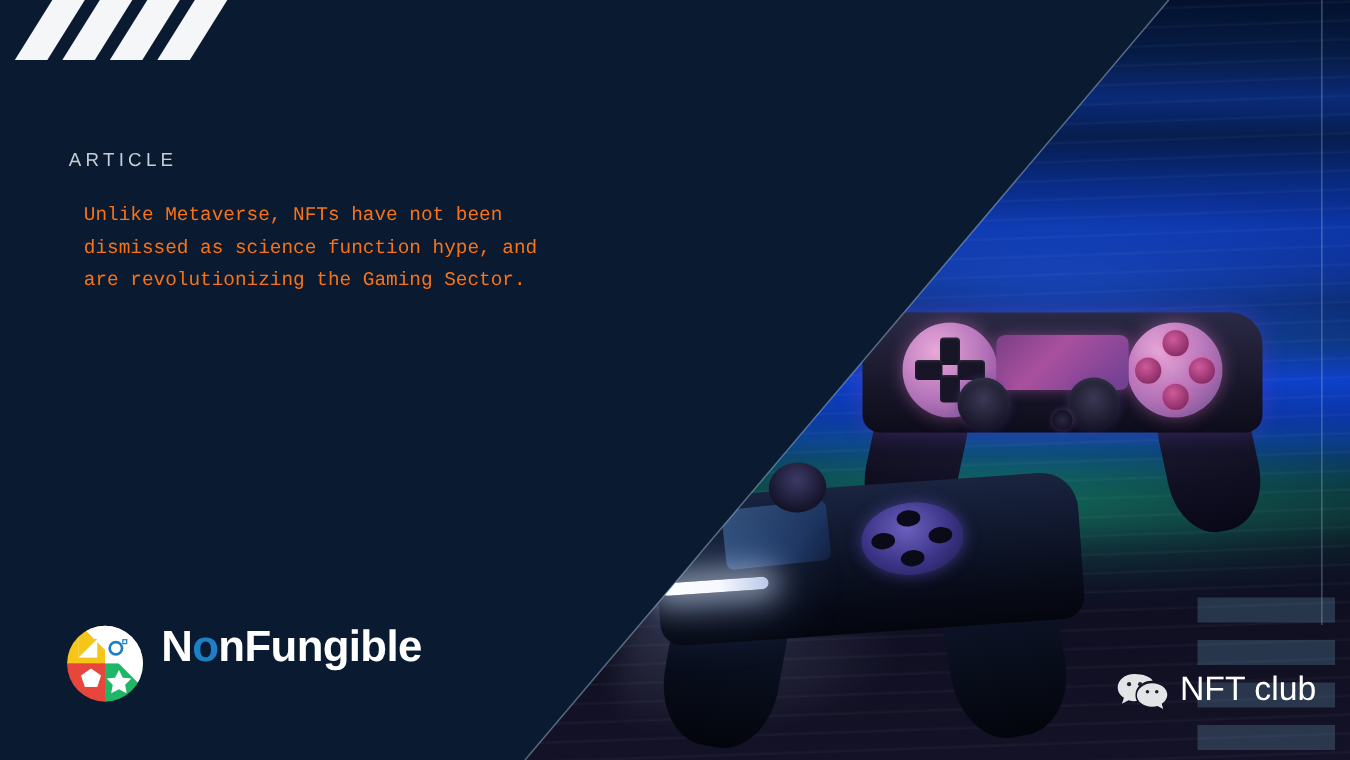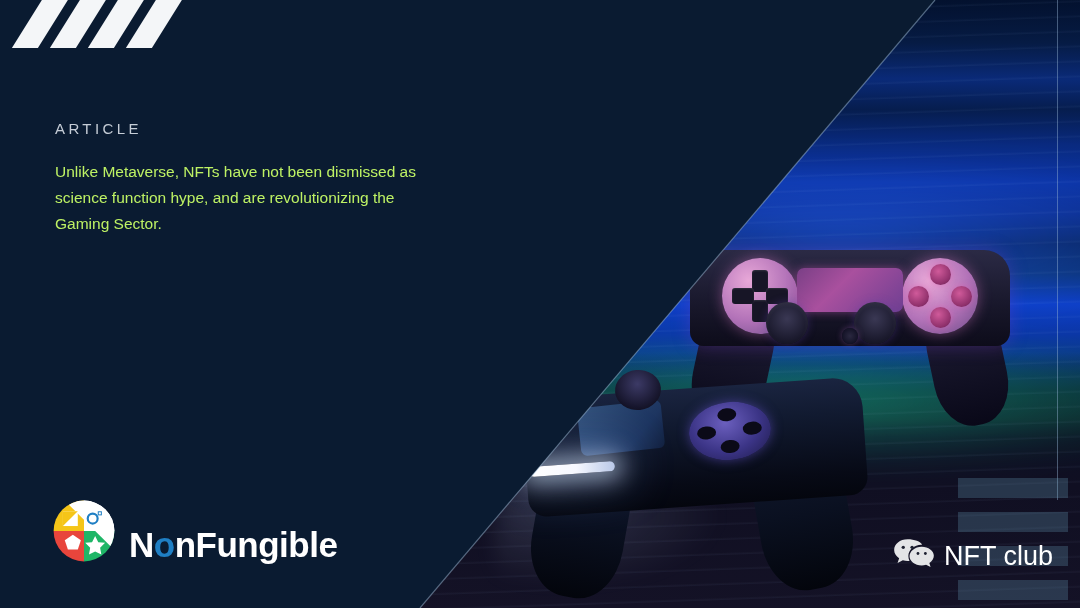--- a/index.html
+++ b/index.html
@@ -242,43 +242,44 @@
   }
   .headline {
     color: #eef1f4;
     font-size: 28px;
     line-height: 1.2;
     font-weight: bold;
     margin: 0 0 26px 0;
     max-width: 400px;
   }
   .deck {
-    color: #bef264;
+    color: #f97316;
     font-size: 15.5px;
     line-height: 1.68;
     font-weight: 400;
-    margin: 0;
+    margin: 12px;
     max-width: 390px;
-  }
-
-  
-  .brand { position: absolute; left: 53px; top: 500px; display: flex; align-items: flex-end; gap: 14px; }
+    font-family: Liberation Mono, monospace;
+  }
+
+  
+  .brand { position: absolute; left: 53px; top: 500px; display: flex; align-items: flex-start; gap: 14px; }
   .brand-mark { width: 62px; height: 62px; flex: 0 0 62px; }
   .brand-word {
     font-size: 35px;
     font-weight: bold;
     color: #ffffff;
     letter-spacing: -0.5px;
     line-height: 1;
     white-space: nowrap;
   }
   .brand-word .accent { color: #1f7fc4; }
 
   
-  .wechat { position: absolute; left: 893px; top: 538px; display: flex; align-items: flex-end; gap: 9px; }
+  .wechat { position: absolute; left: 893px; top: 538px; display: flex; align-items: flex-start; gap: 9px; }
   .wechat-mark { width: 42px; height: 32px; flex: 0 0 42px; }
   .wechat-label {
     color: #ffffff;
     font-size: 27px;
     font-weight: 400;
     line-height: 1;
     white-space: nowrap;
   }
 </style>
 </head>

